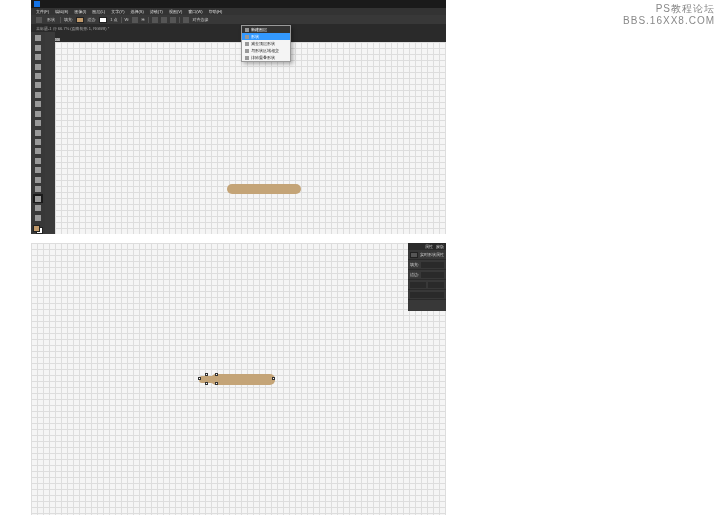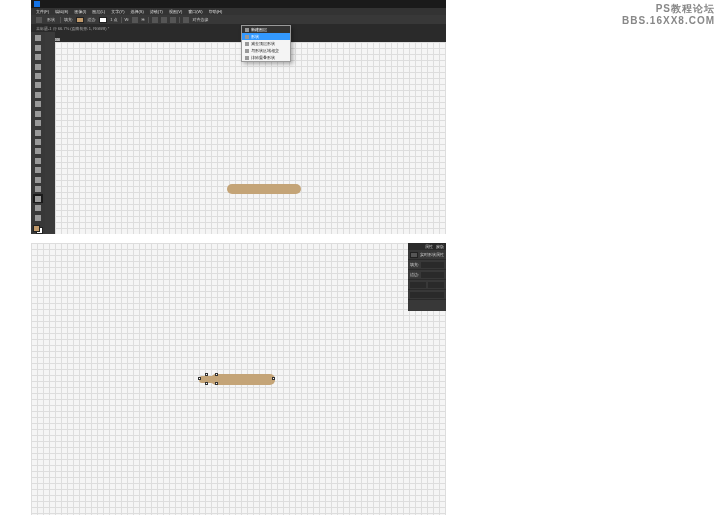--- a/index.html
+++ b/index.html
@@ -1,18 +1,18 @@
 <!DOCTYPE html>
 <html><head>
 <meta charset="utf-8">
 <style>
   * { margin: 0; padding: 0; box-sizing: border-box; }
   body { font-family: "Microsoft YaHei", sans-serif; background: #fff; width: 720px; height: 517px; position: relative; overflow: hidden; }
   
-  .watermark { position: absolute; top: 3px; right: 5px; text-align: right; font-size: 10px; color: #888; line-height: 1.2; font-weight: bold; letter-spacing: 1px; }
+  .watermark { position: absolute; top: 3px; right: 5px; text-align: right; font-size: 10px; color: #888; line-height: 1.2; font-weight: normal; letter-spacing: 1px; }
   
   .screenshot-top { position: absolute; top: 0; left: 31px; width: 415px; height: 234px; background: #2a2a2a; }
   .screenshot-bottom { position: absolute; top: 243px; left: 31px; width: 415px; height: 272px; }
 
   
   .titlebar { height: 8px; background: #1a1a1a; display: flex; align-items: center; font-size: 4px; color: #ccc; padding-left: 3px; }
   .ps-logo { width: 6px; height: 6px; background: #1473e6; margin-right: 2px; display:inline-block; }
   .menubar { height: 7px; background: #333; display: flex; align-items: center; font-size: 4px; color: #ddd; gap: 6px; padding-left: 5px; }
   .menubar span { cursor: default; }
   .optbar { height: 9px; background: #383838; display: flex; align-items: center; font-size: 4px; color: #ccc; gap: 3px; padding-left: 5px; }

